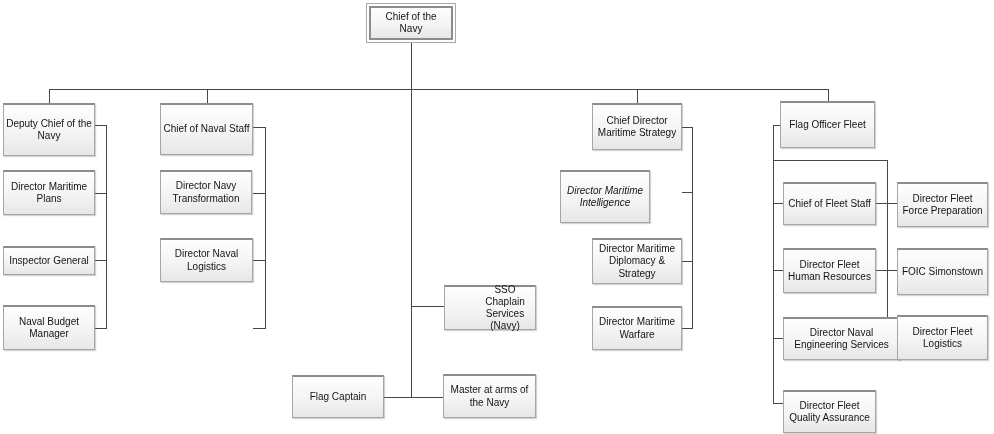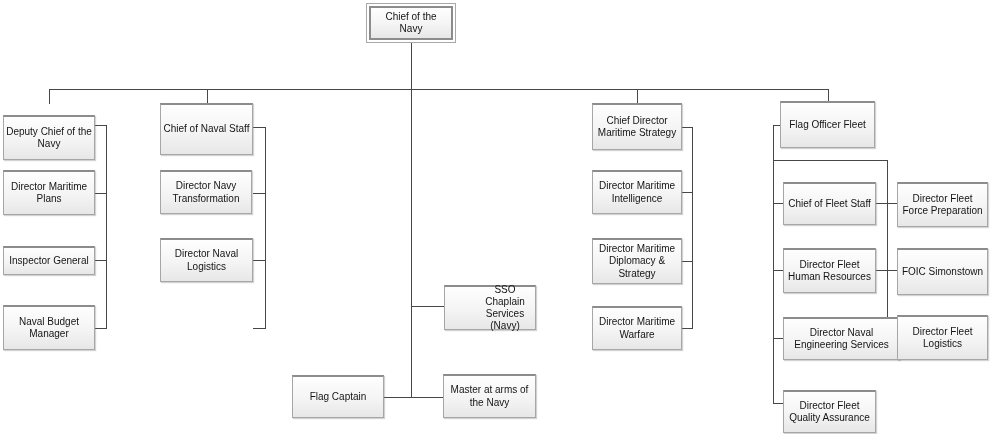--- a/index.html
+++ b/index.html
@@ -64,35 +64,35 @@
   <i class="hl" style="left:773px; top:203px; width:10px;"></i>
   <i class="hl" style="left:773px; top:270px; width:10px;"></i>
   <i class="hl" style="left:773px; top:338px; width:10px;"></i>
   <i class="hl" style="left:773px; top:403px; width:10px;"></i>
   <i class="hl" style="left:876px; top:203px; width:21px;"></i>
   <i class="hl" style="left:876px; top:270px; width:21px;"></i>
   <i class="hl" style="left:876px; top:338px; width:21px;"></i>
 
   <div class="node root" style="left:369px; top:6px; width:84px; height:34px;">Chief of the Navy</div>
 
-  <div class="node" style="left:3px; top:103px; width:92px; height:45px;margin-top:12px;">Deputy Chief of the Navy</div>
+  <div class="node" style="left:3px; top:103px; width:92px; height:53px;">Deputy Chief of the Navy</div>
   <div class="node" style="left:3px; top:170px; width:92px; height:45px;">Director Maritime Plans</div>
   <div class="node" style="left:3px; top:246px; width:92px; height:29px;">Inspector General</div>
   <div class="node" style="left:3px; top:305px; width:92px; height:45px;">Naval Budget Manager</div>
 
   <div class="node" style="left:160px; top:103px; width:93px; height:52px;">Chief of Naval Staff</div>
   <div class="node" style="left:160px; top:170px; width:92px; height:44px;">Director Navy Transformation</div>
   <div class="node" style="left:160px; top:238px; width:93px; height:44px;">Director Naval Logistics</div>
 
   <div class="node" style="left:444px; top:285px; width:92px; height:45px;padding-left:32px;">SSO Chaplain Services (Navy)</div>
   <div class="node" style="left:292px; top:375px; width:92px; height:43px;">Flag Captain</div>
   <div class="node" style="left:443px; top:374px; width:93px; height:44px;">Master at arms of the Navy</div>
 
   <div class="node" style="left:592px; top:103px; width:90px; height:47px;">Chief Director Maritime Strategy</div>
-  <div class="node" style="left:592px; top:170px; width:90px; height:44px;">Director Maritime Intelligence</div>
+  <div class="node" style="left:560px; top:170px; width:90px; height:53px;font-style:italic;">Director Maritime Intelligence</div>
   <div class="node" style="left:592px; top:238px; width:90px; height:46px;">Director Maritime Diplomacy &amp; Strategy</div>
   <div class="node" style="left:592px; top:306px; width:90px; height:44px;">Director Maritime Warfare</div>
 
   <div class="node" style="left:780px; top:101px; width:95px; height:47px;">Flag Officer Fleet</div>
   <div class="node" style="left:783px; top:182px; width:93px; height:43px;">Chief of Fleet Staff</div>
   <div class="node" style="left:783px; top:248px; width:93px; height:45px;">Director Fleet Human Resources</div>
   <div class="node" style="left:783px; top:317px; width:117px; height:43px;">Director Naval Engineering Services</div>
   <div class="node" style="left:783px; top:390px; width:93px; height:43px;">Director Fleet Quality Assurance</div>
 
   <div class="node" style="left:897px; top:182px; width:91px; height:45px;">Director Fleet Force Preparation</div>

